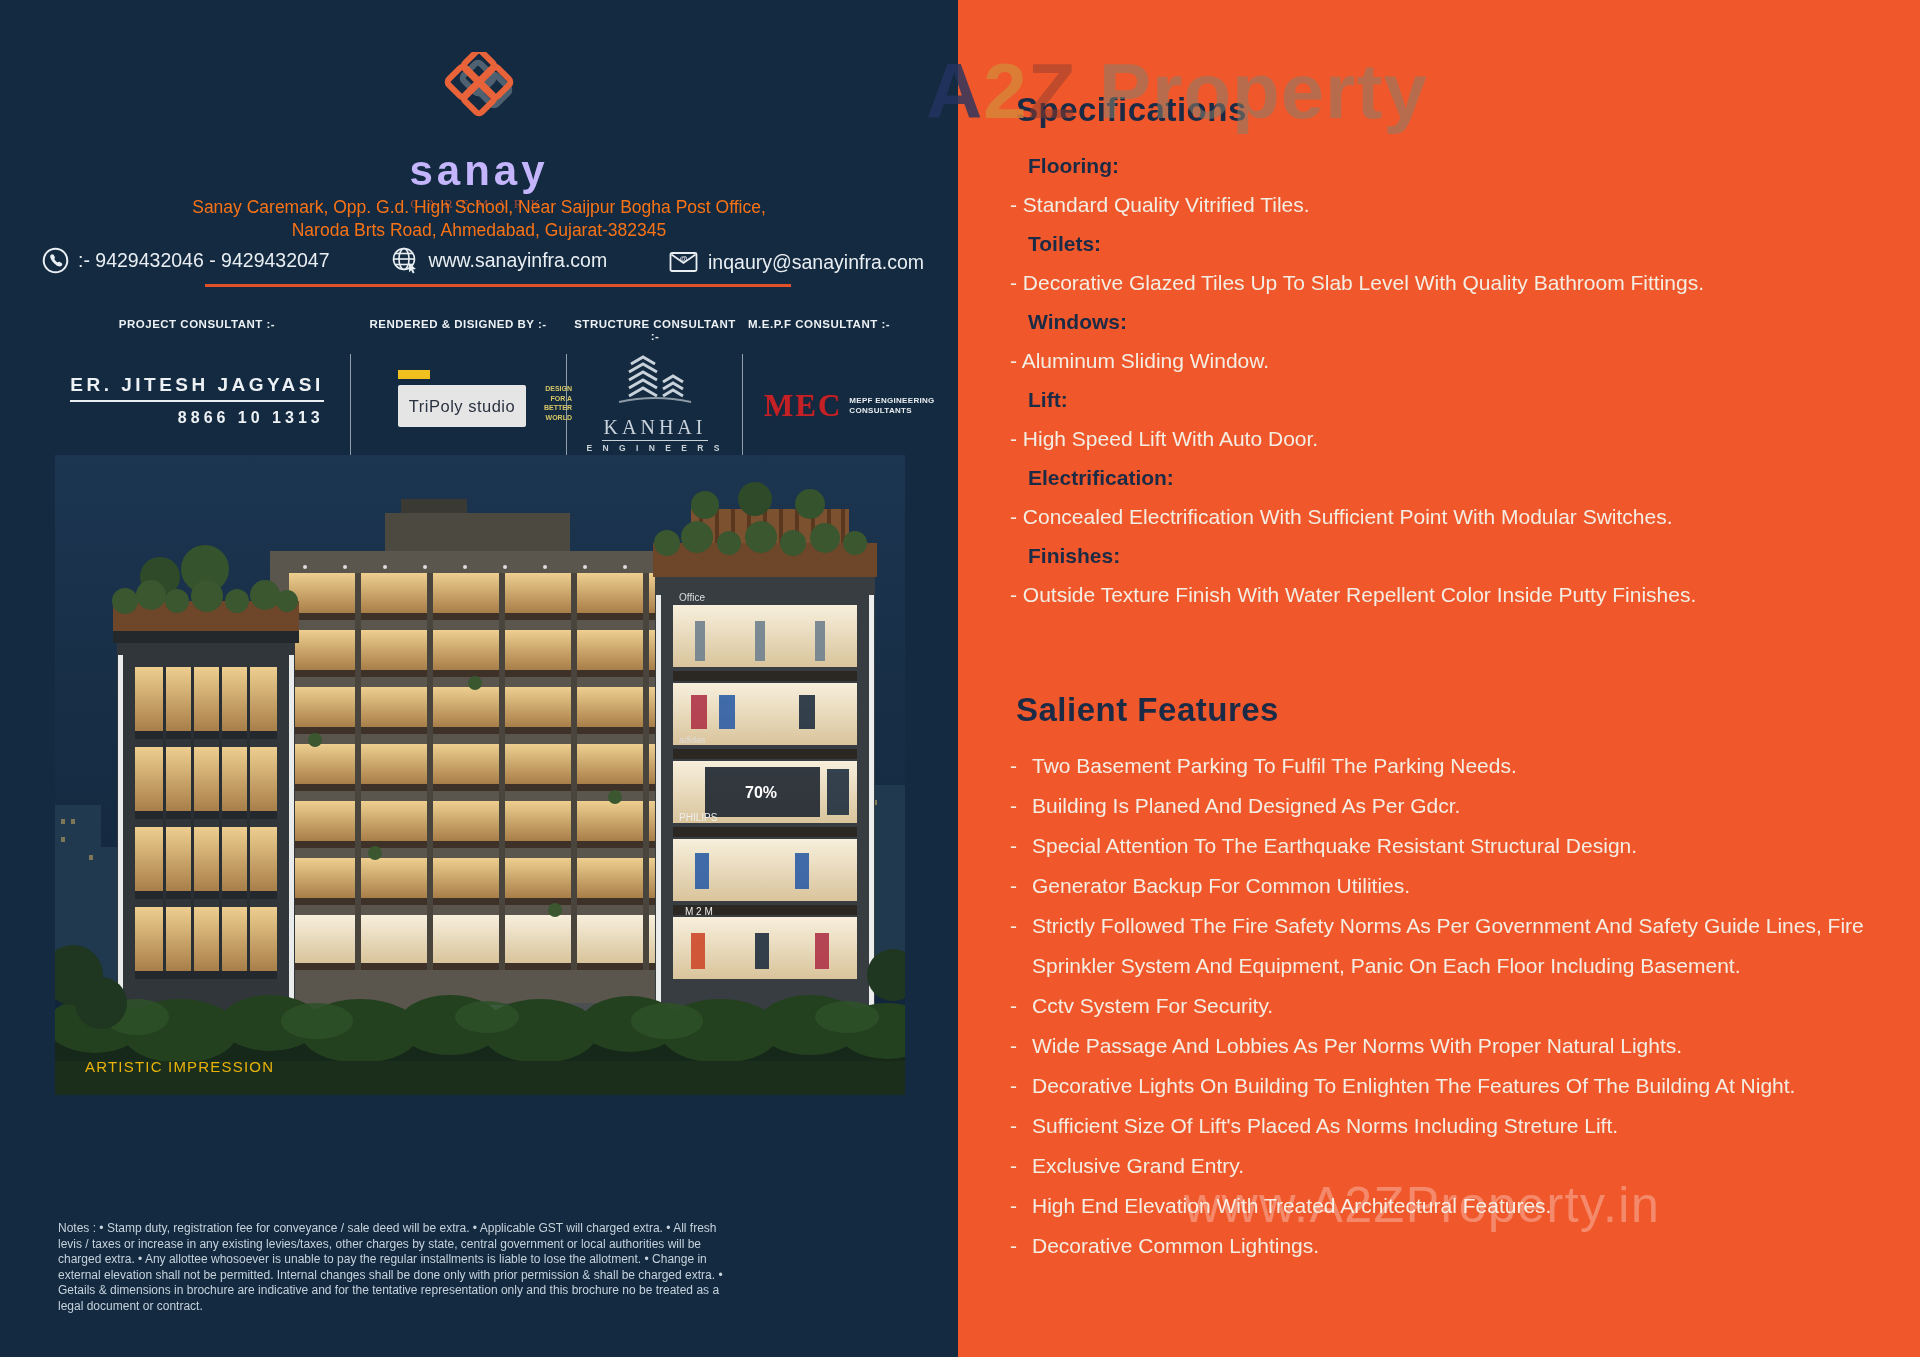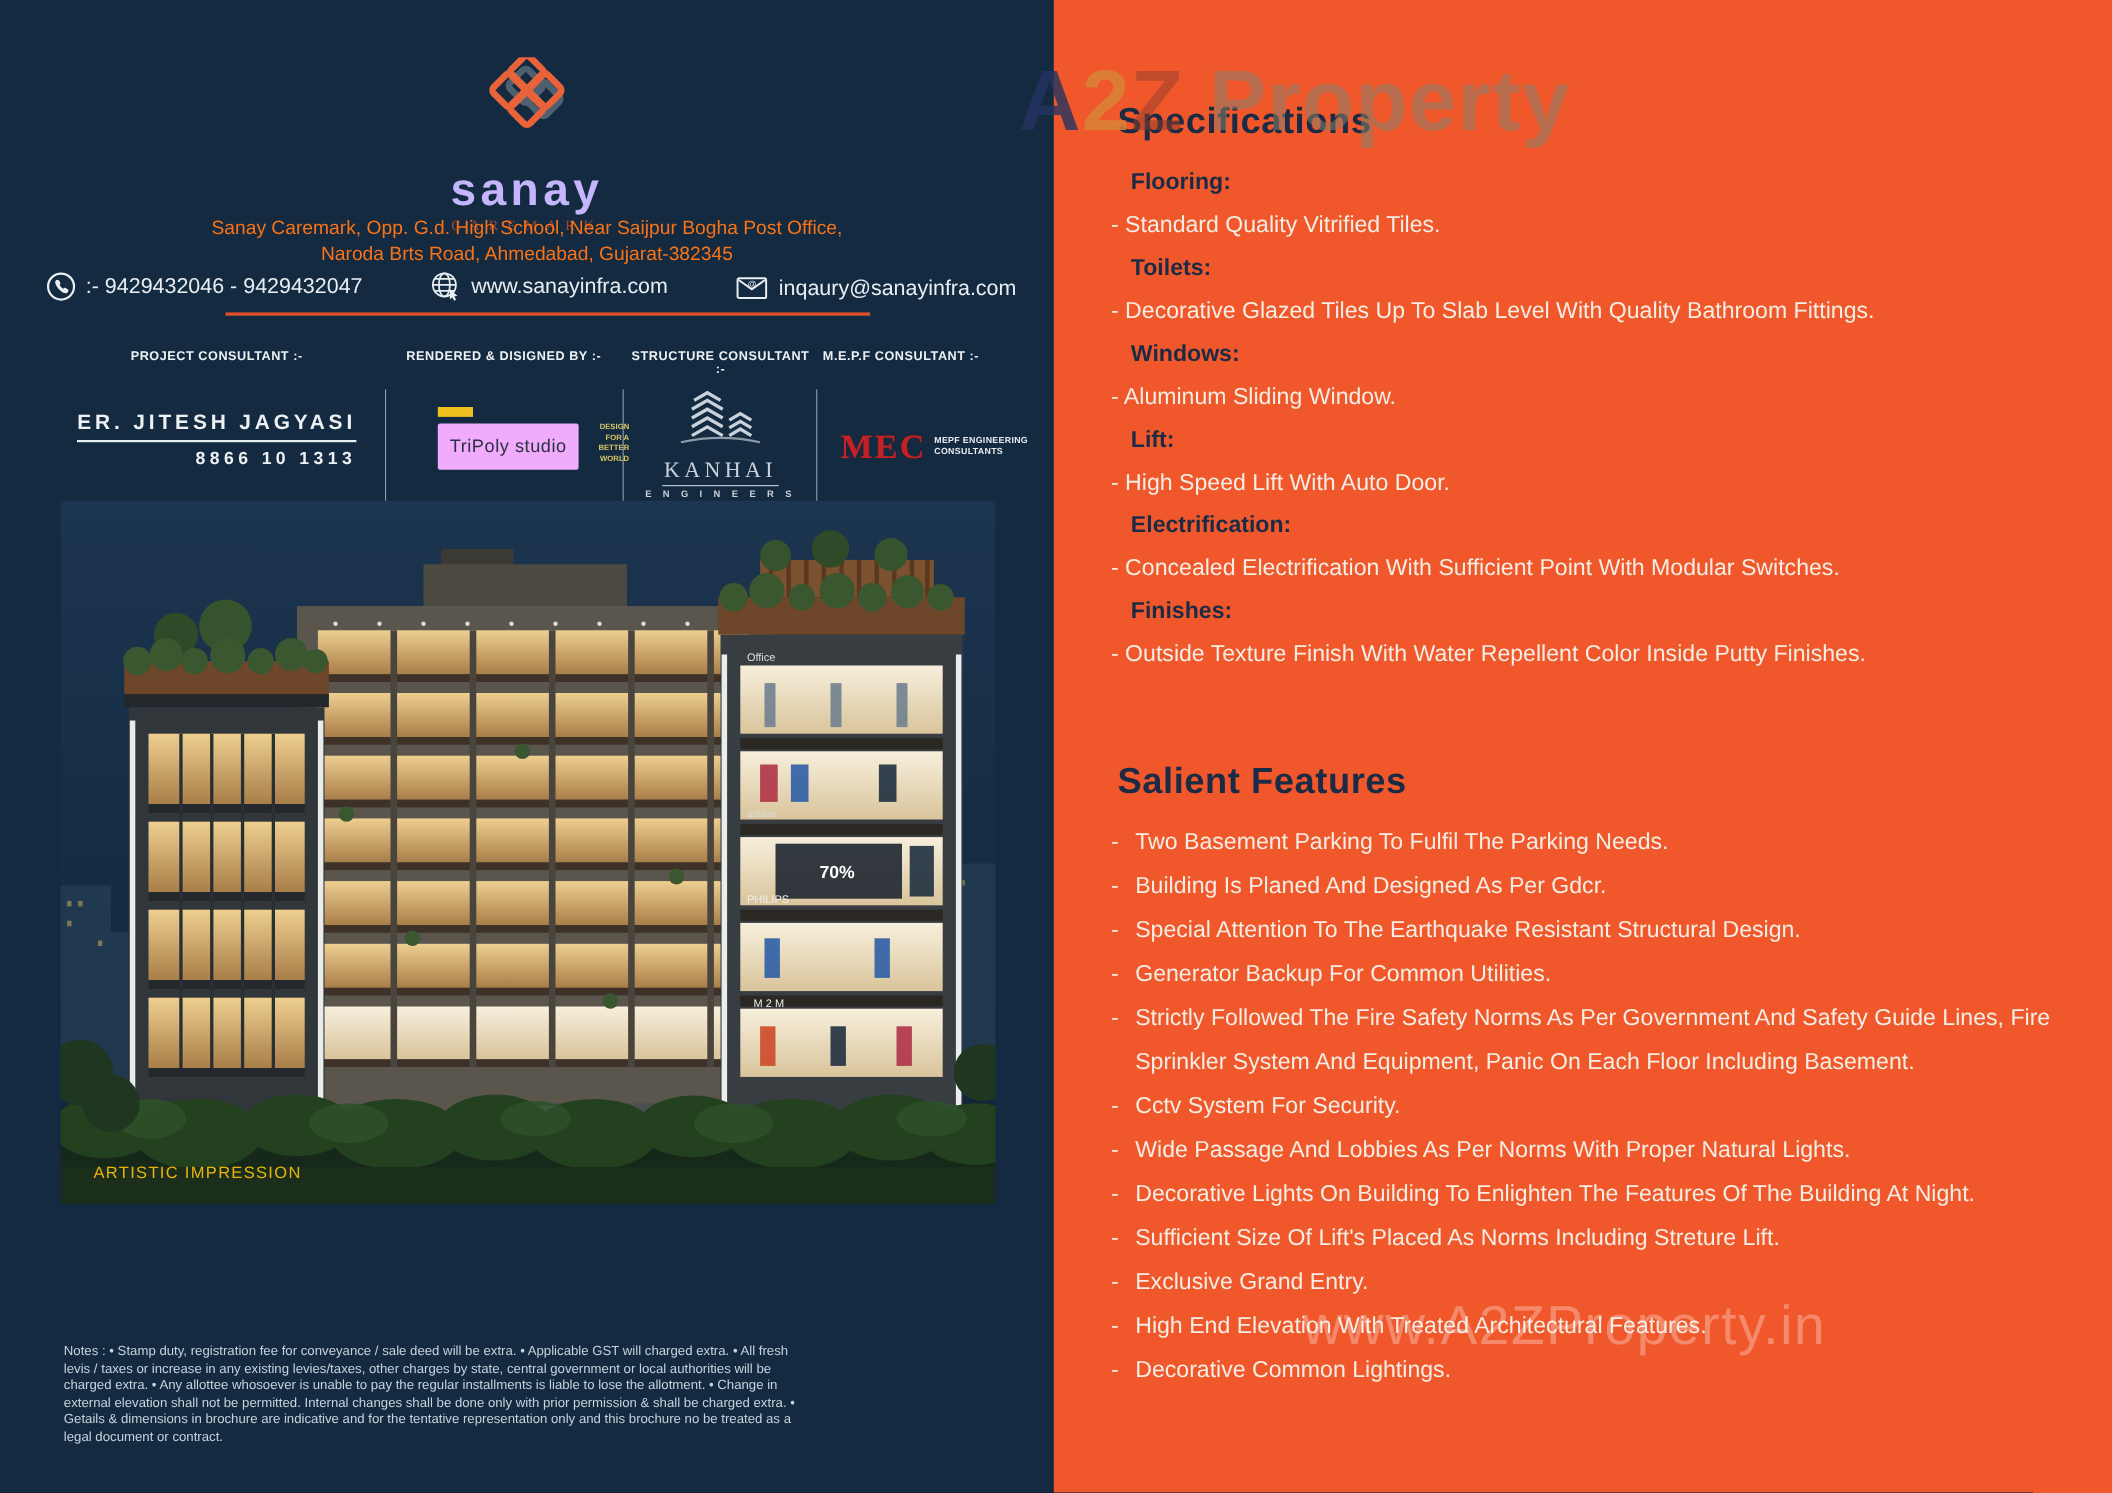--- a/index.html
+++ b/index.html
@@ -25,21 +25,21 @@
   .cons-label{font-size:11.5px;font-weight:bold;letter-spacing:.5px;}
   .cons-sep{position:absolute;top:40px;height:102px;width:1px;background:rgba(185,198,210,.75);}
   .sep1{left:350px;}.sep2{left:566px;}.sep3{left:742px;}
   .col1{position:absolute;left:56px;top:4px;width:282px;text-align:center;}
   .jj-block{display:inline-block;text-align:right;margin-top:44px;}
   .cons-name{font-size:19px;font-weight:bold;letter-spacing:3.5px;border-bottom:2px solid #E9EEF2;
              padding-bottom:4px;white-space:nowrap;}
   .cons-phone{font-size:16px;font-weight:bold;letter-spacing:4px;margin-top:7px;}
   .col2{position:absolute;left:352px;top:4px;width:212px;text-align:center;}
   .tp-tab{position:absolute;left:46px;top:52px;width:32px;height:9px;background:#F0C11E;}
-  .tp-box{position:absolute;left:46px;top:67px;width:128px;height:42px;background:#f0abfc;color:#2A3140;
+  .tp-box{position:absolute;left:46px;top:67px;width:128px;height:42px;background:#e5e5e5;color:#2A3140;
           font-size:16.5px;line-height:42px;text-align:center;border-radius:2px;letter-spacing:.5px;}
   .tp-tag{position:absolute;left:180px;top:66px;width:40px;font-size:7px;color:#D8C766;
           text-align:right;line-height:9.5px;font-weight:bold;}
   .col3{position:absolute;left:572px;top:4px;width:166px;text-align:center;}
   .kanhai-name{font-family:"Liberation Serif",serif;font-size:20px;letter-spacing:4px;color:#C9D2DA;
                border-bottom:1.5px solid #C9D2DA;display:inline-block;padding:0 2px 1px;margin-top:2px;}
   .kanhai-sub{font-size:8.5px;letter-spacing:4px;color:#C9D2DA;font-weight:bold;margin-top:2px;}
   .kanhai-tag{font-size:5.5px;color:#5E7285;letter-spacing:.5px;margin-top:2px;}
   .col4{position:absolute;left:748px;top:4px;width:210px;text-align:left;}
   .mec-row{position:absolute;left:16px;top:72px;display:flex;gap:7px;align-items:center;}

